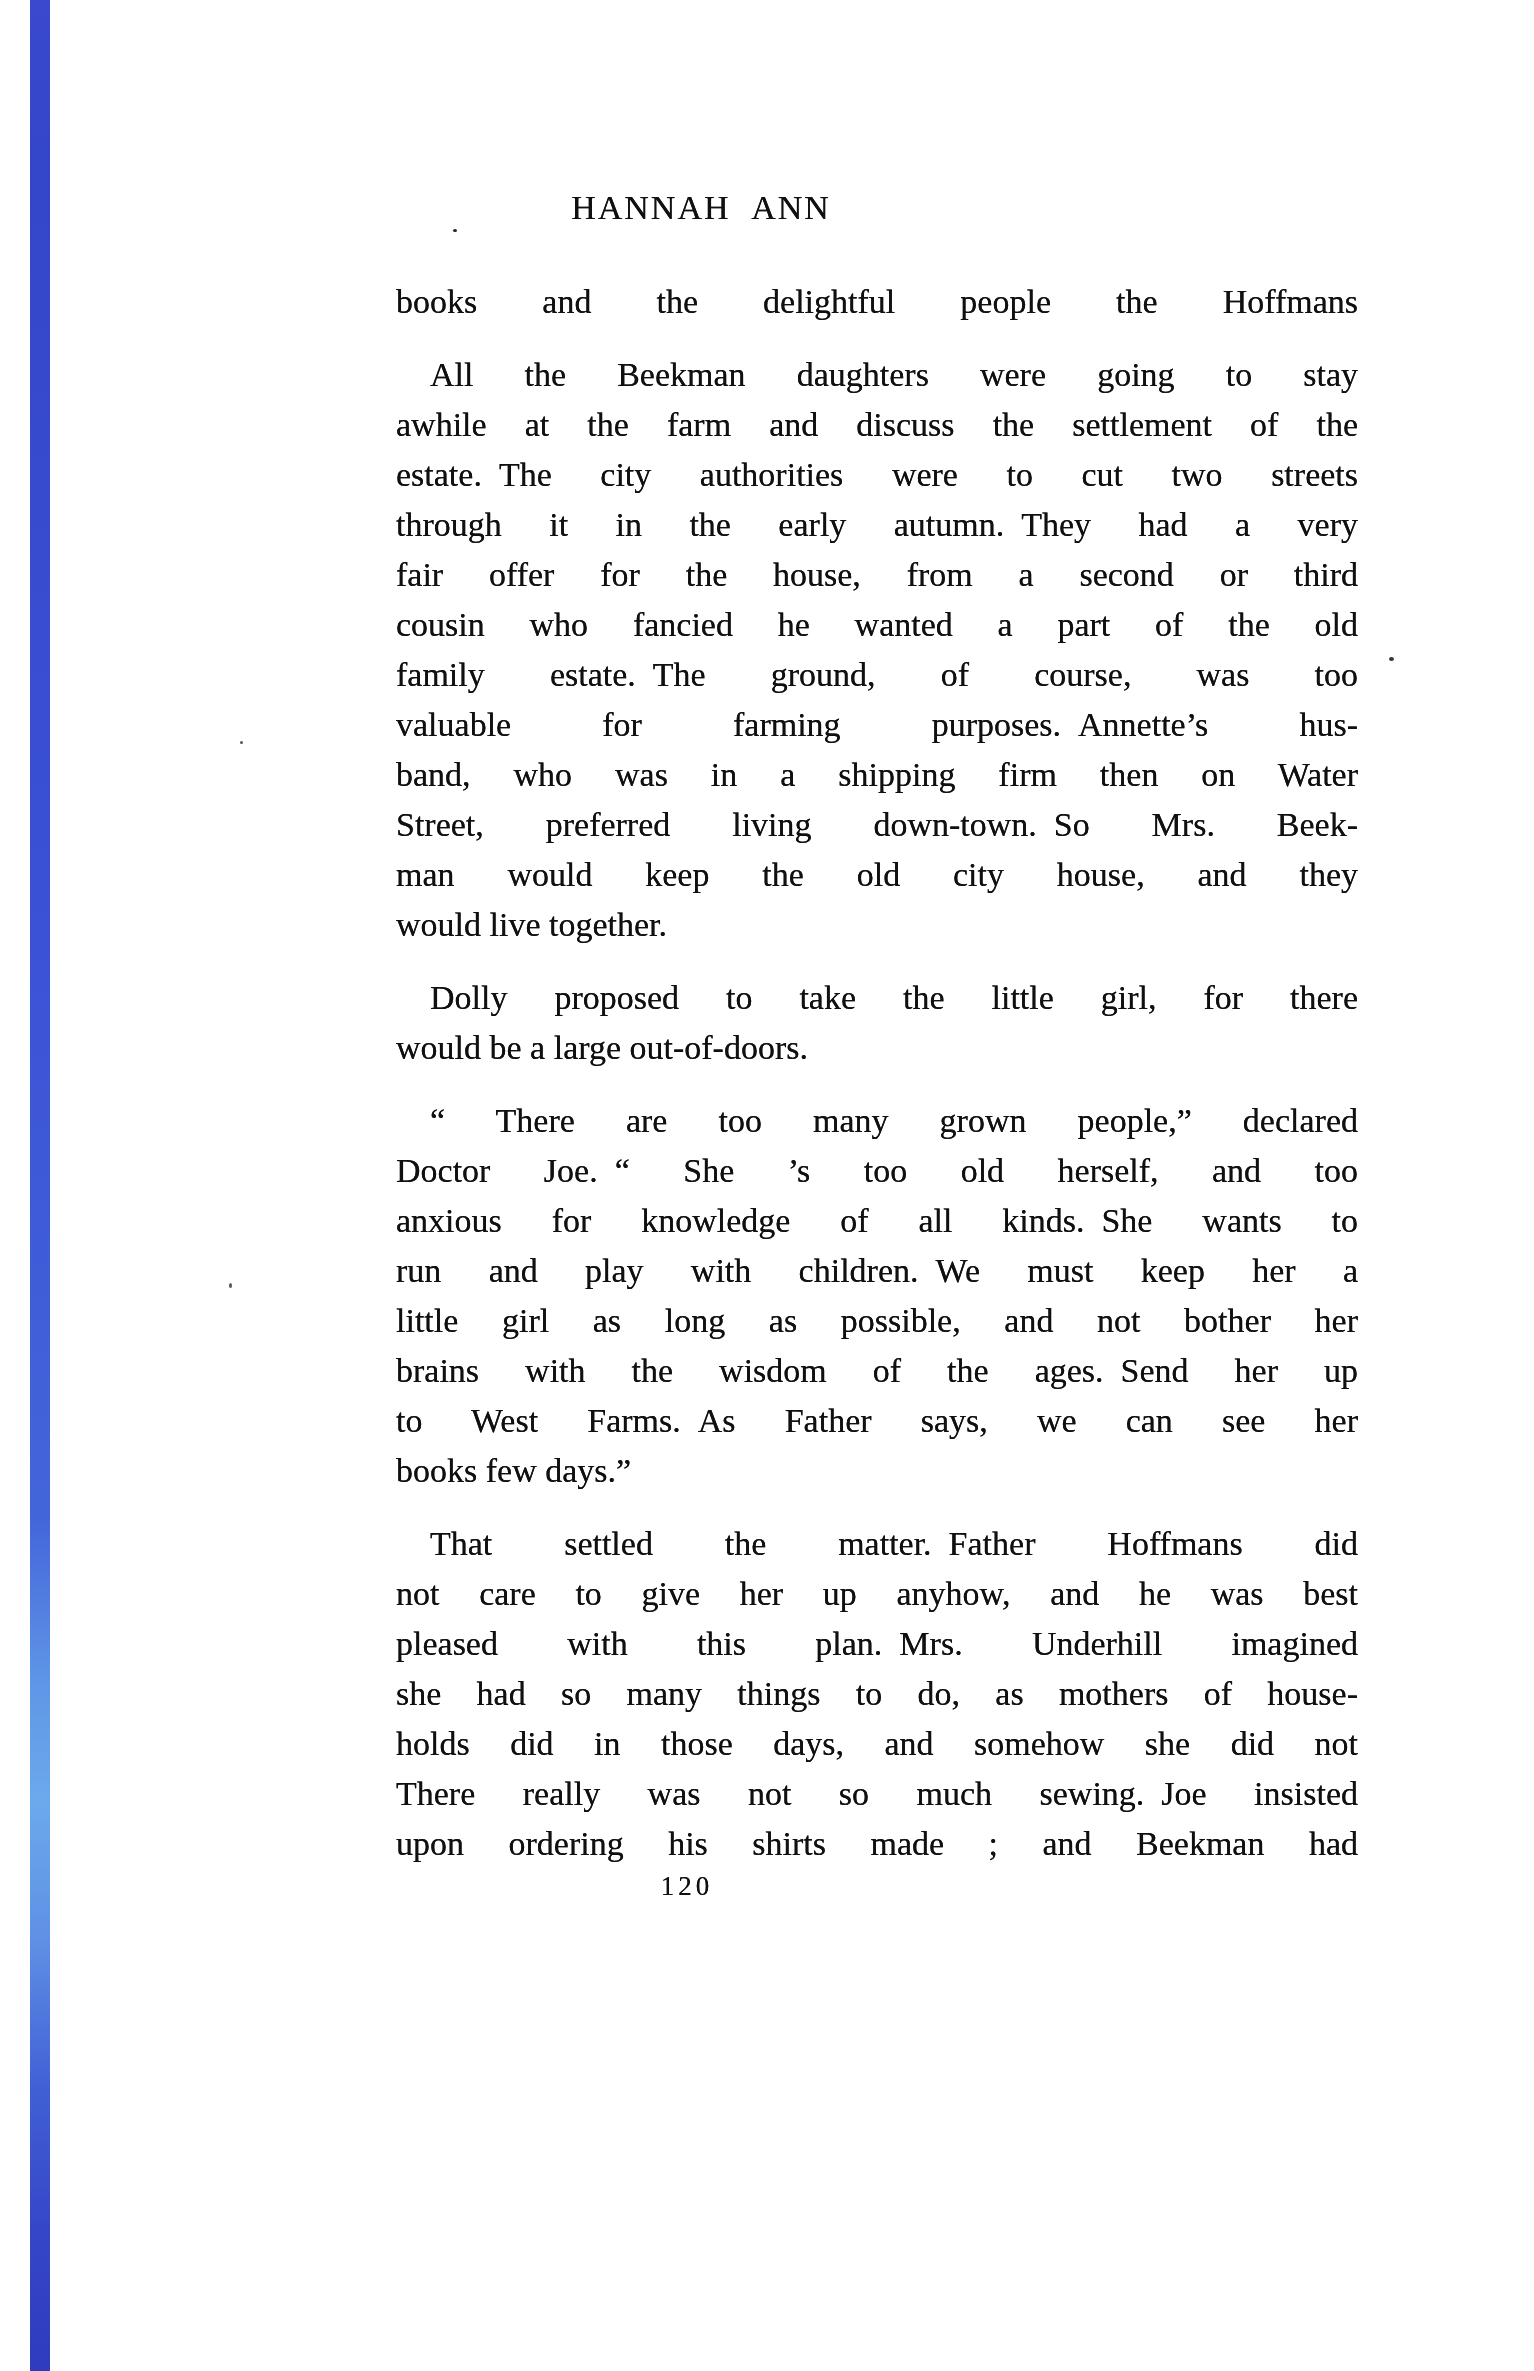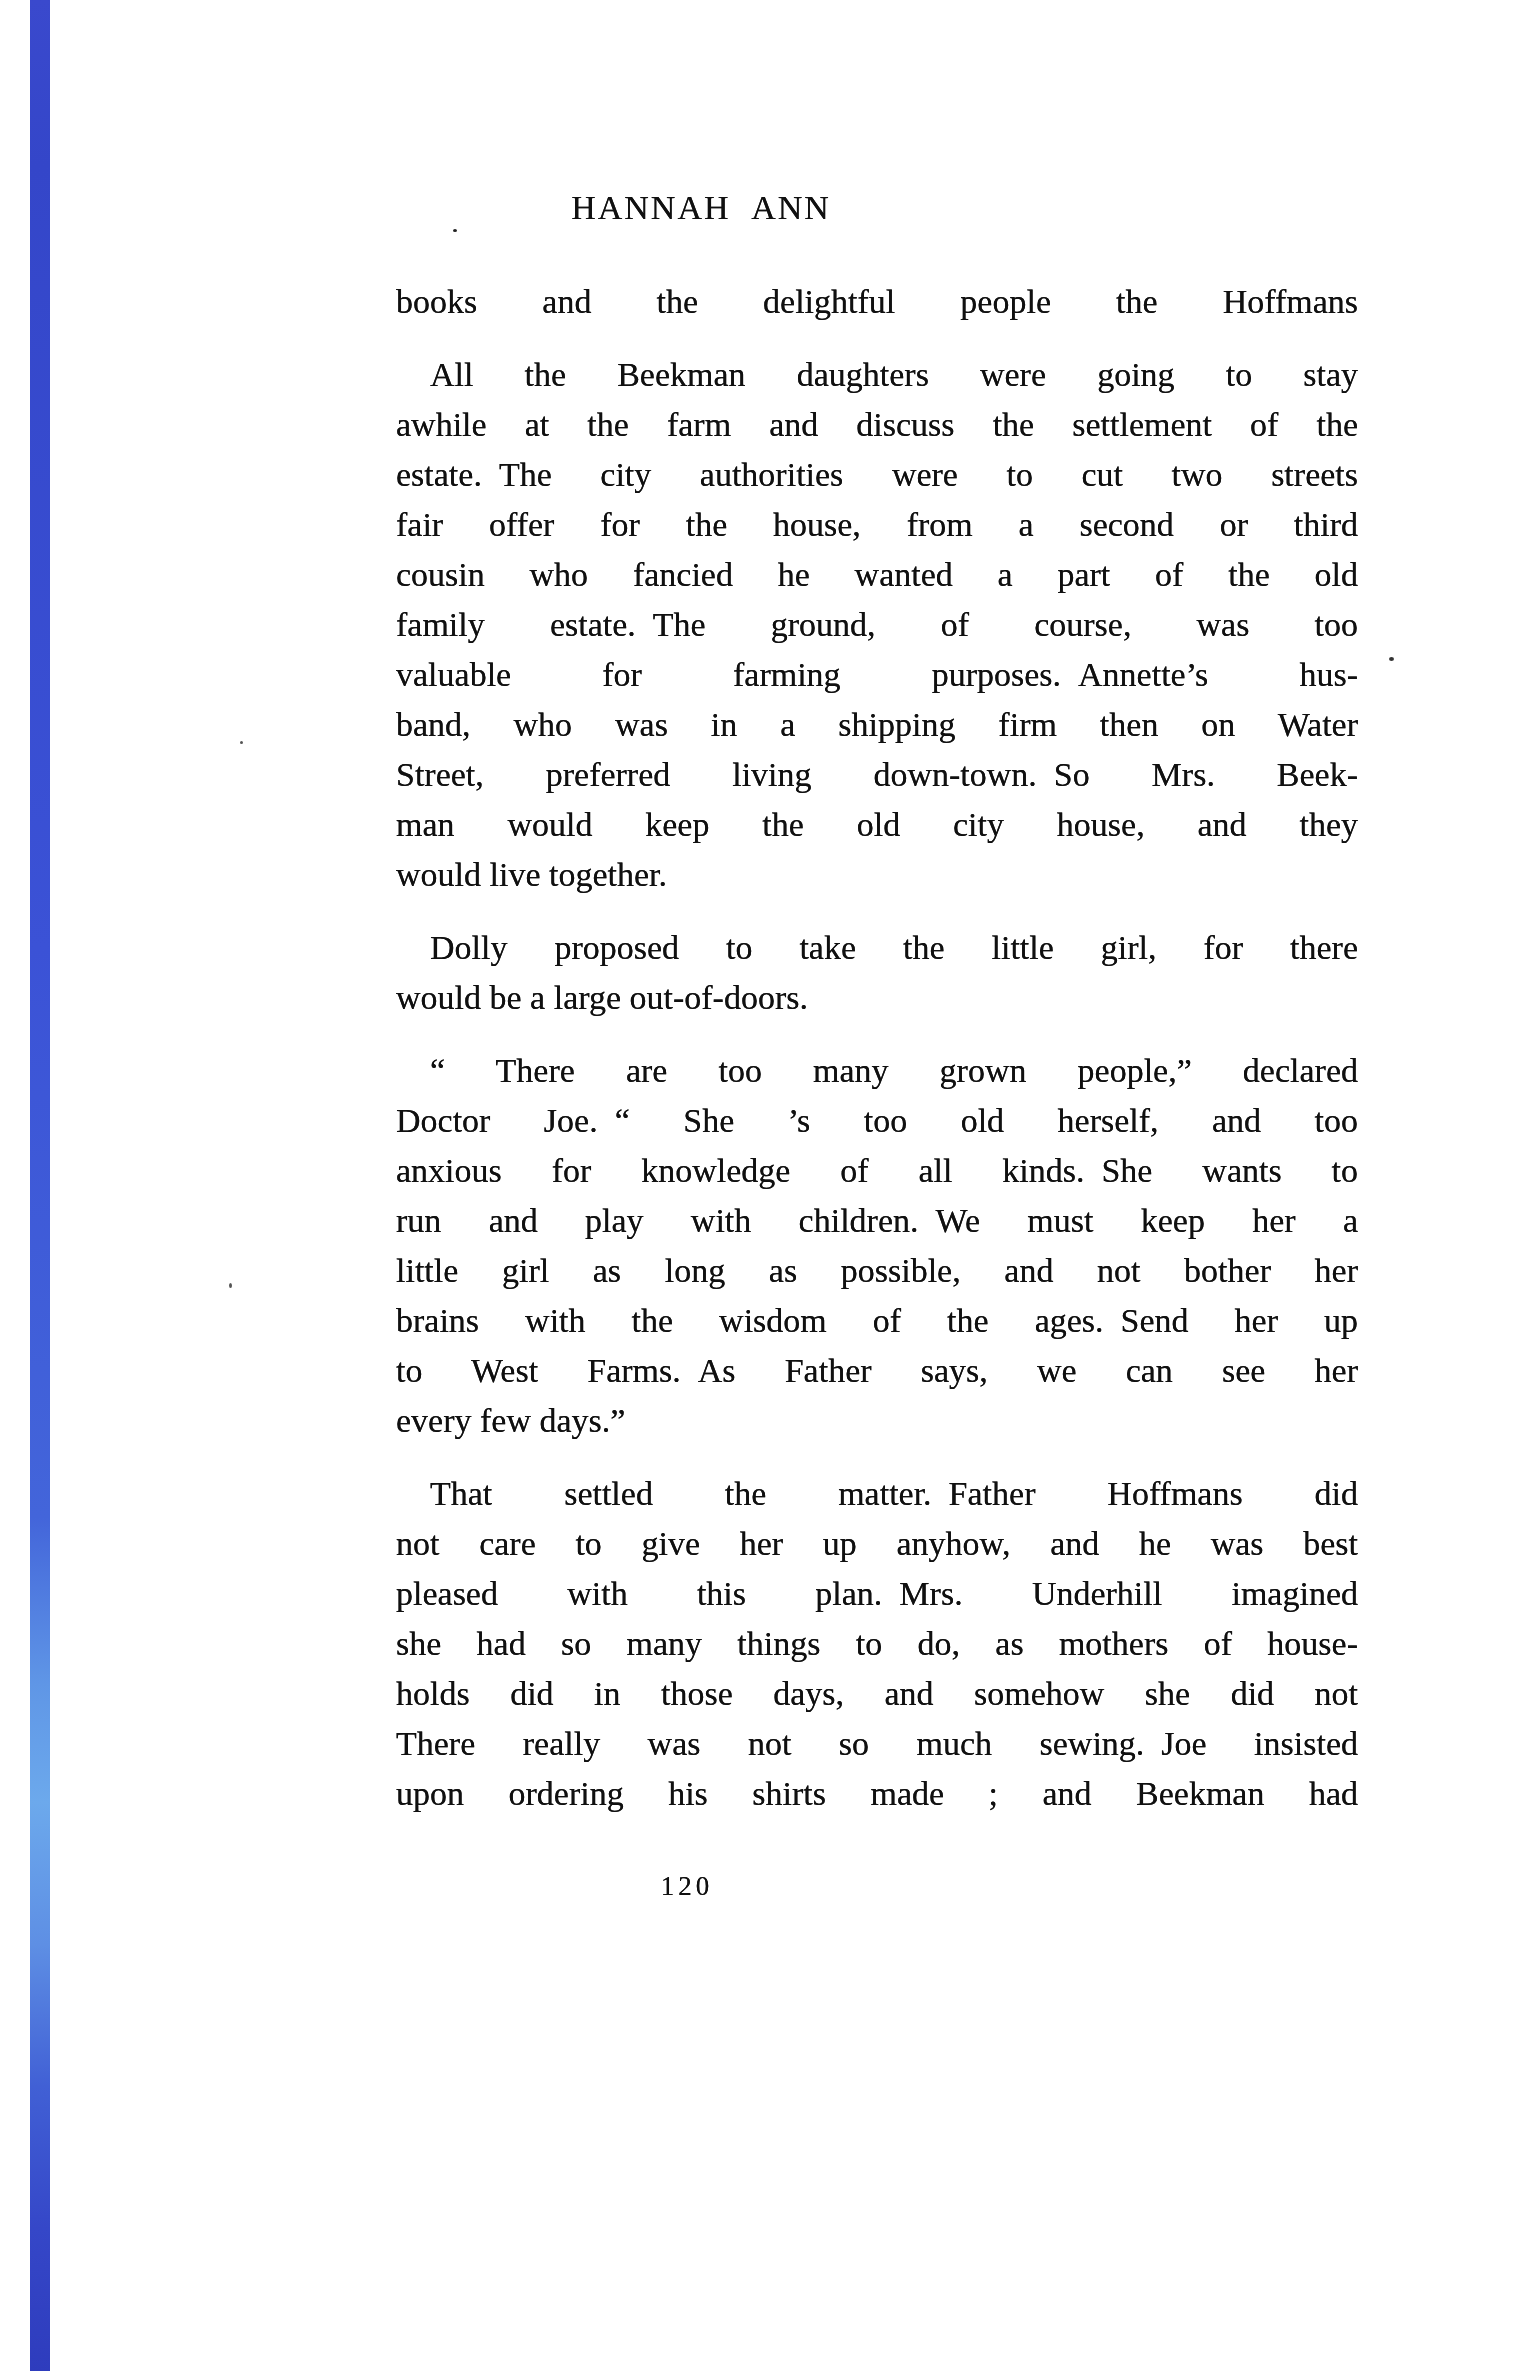--- a/index.html
+++ b/index.html
@@ -86,38 +86,39 @@
   <div class="speck s3"></div>
   <div class="speck s4"></div>
 
   <h1 class="running-head">HANNAH ANN</h1>
 
   <div class="textblock">
     <div class="line">books and the delightful people the Hoffmans</div>
     <div class="line indent">All the Beekman daughters were going to stay</div>
     <div class="line">awhile at the farm and discuss the settlement of the</div>
     <div class="line">estate. The city authorities were to cut two streets</div>
+    <div class="line">through it in the early autumn. They had a very</div>
     <div class="line">fair offer for the house, from a second or third</div>
     <div class="line">cousin who fancied he wanted a part of the old</div>
     <div class="line">family estate. The ground, of course, was too</div>
     <div class="line">valuable for farming purposes. Annette’s hus-</div>
     <div class="line">band, who was in a shipping firm then on Water</div>
     <div class="line">Street, preferred living down-town. So Mrs. Beek-</div>
     <div class="line">man would keep the old city house, and they</div>
     <div class="line end">would live together.</div>
     <div class="line indent">Dolly proposed to take the little girl, for there</div>
     <div class="line end">would be a large out-of-doors.</div>
     <div class="line indent">“ There are too many grown people,” declared</div>
     <div class="line">Doctor Joe. “ She ’s too old herself, and too</div>
     <div class="line">anxious for knowledge of all kinds. She wants to</div>
     <div class="line">run and play with children. We must keep her a</div>
     <div class="line">little girl as long as possible, and not bother her</div>
     <div class="line">brains with the wisdom of the ages. Send her up</div>
     <div class="line">to West Farms. As Father says, we can see her</div>
-    <div class="line end">every few days.”</div>
+    <div class="line end">books few days.”</div>
     <div class="line indent">That settled the matter. Father Hoffmans did</div>
     <div class="line">not care to give her up anyhow, and he was best</div>
     <div class="line">pleased with this plan. Mrs. Underhill imagined</div>
     <div class="line">she had so many things to do, as mothers of house-</div>
     <div class="line">holds did in those days, and somehow she did not</div>
     <div class="line">There really was not so much sewing. Joe insisted</div>
     <div class="line">upon ordering his shirts made ; and Beekman had</div>
   </div>
 
   <div class="folio">120</div>

